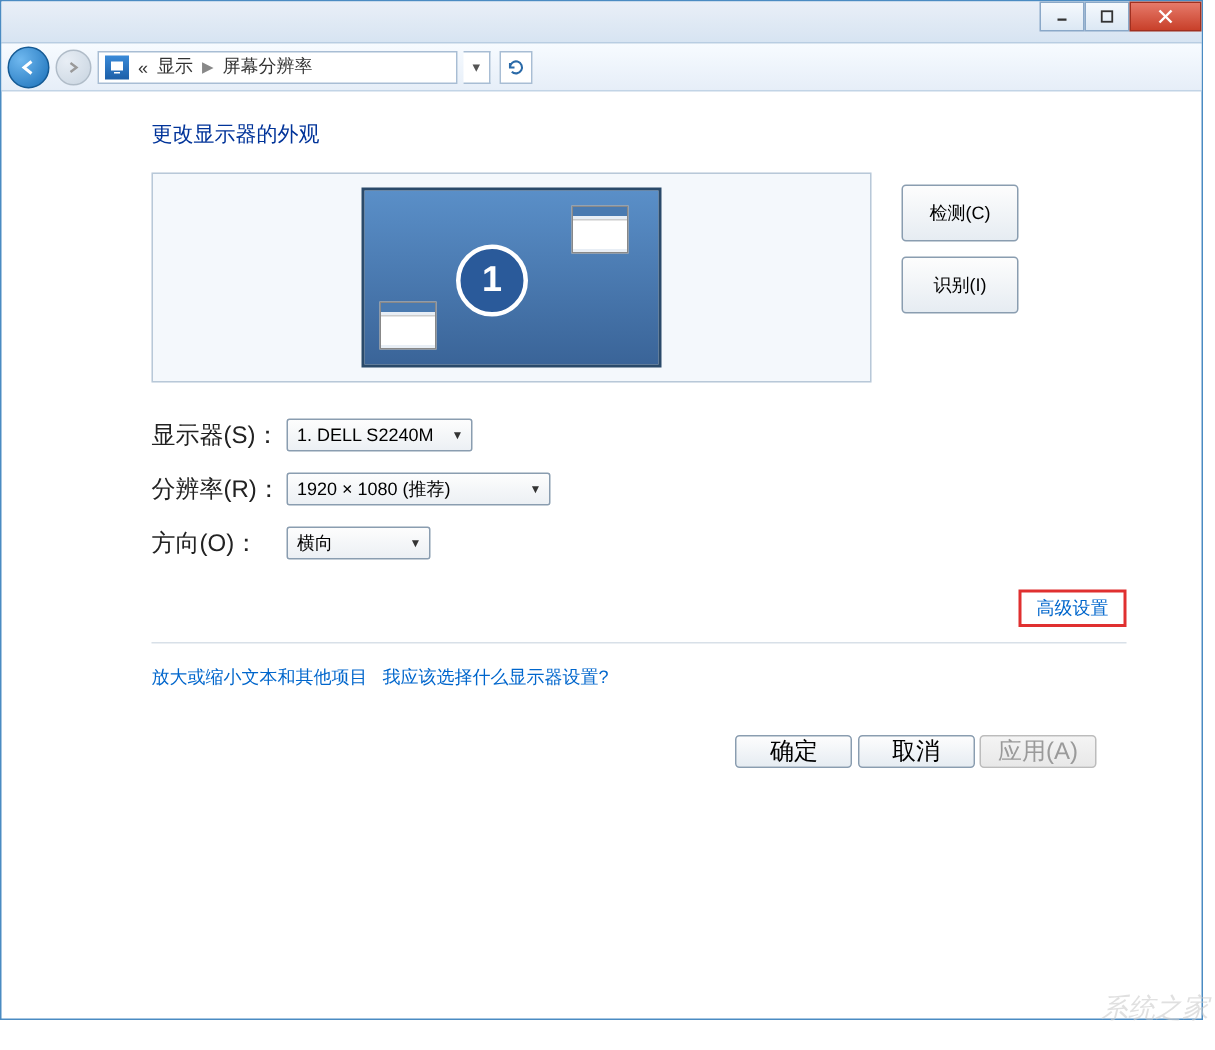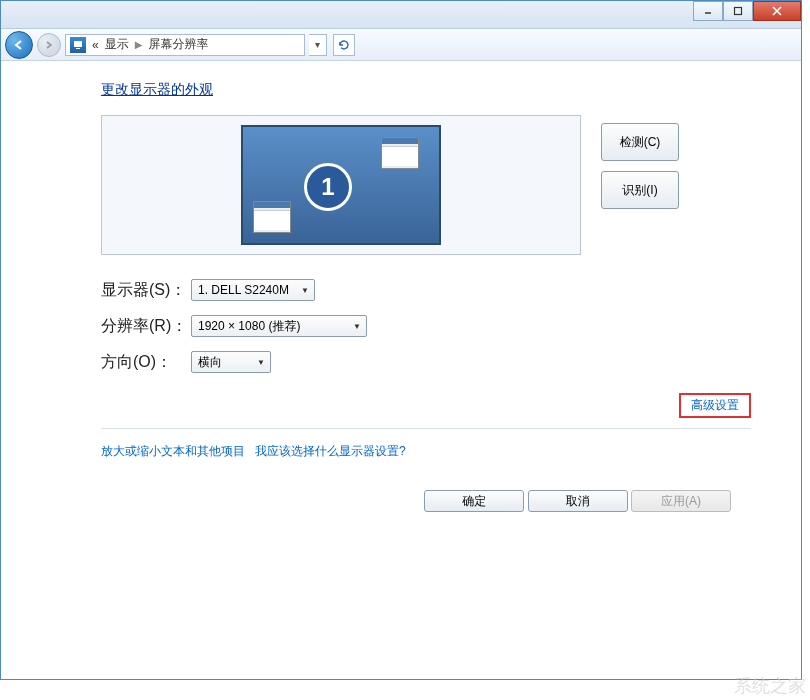--- a/index.html
+++ b/index.html
@@ -19,21 +19,21 @@
 .addr { flex: 0 0 240px; height: 22px; border: 1px solid #a8bdd4; background: #fff; display: flex; align-items: center; padding: 0 4px; gap: 6px; font-size: 12px; color: #333; }
 .addr .icon-m { width: 16px; height: 16px; background: linear-gradient(#3a8ad8, #1c5fa8); display: inline-flex; align-items: center; justify-content: center; color: #fff; font-size: 10px; }
 .addr .sep { color: #888; font-size: 10px; }
 .addr-drop { width: 18px; height: 22px; border: 1px solid #a8bdd4; border-left: none; background: #fff; display: flex; align-items: center; justify-content: center; color: #555; font-size: 10px; }
 .refresh { width: 22px; height: 22px; border: 1px solid #a8bdd4; background: #fff; display: flex; align-items: center; justify-content: center; margin-left: 2px; }
 .search { flex: 1; height: 22px; border: 1px solid #a8bdd4; background: #fff; display: flex; align-items: center; padding: 0 6px; margin-left: 4px; position: relative; }
 .search input { border: none; outline: none; flex: 1; font-size: 12px; color: #888; font-style: italic; background: transparent; }
 .search .mag { color: #3a6ea8; }
 
 .content { padding: 20px 50px 20px 100px; }
-.heading { color: #003399; font-size: 14px; margin-bottom: 16px; text-decoration: underline; }
+.heading { color: #003399; font-size: 14px; margin-bottom: 16px; }
 
 .preview-row { display: flex; gap: 20px; margin-bottom: 24px; }
 .preview-box { width: 480px; height: 140px; border: 1px solid #b8c8d8; background: #f4f8fc; display: flex; align-items: center; justify-content: center; position: relative; }
 .monitor-scene { width: 200px; height: 120px; background: linear-gradient(#5a8fc8, #3a6498); border: 2px solid #2a4a6a; position: relative; }
 .mon-big { position: absolute; left: 45px; top: 20px; width: 80px; height: 80px; display: flex; align-items: center; justify-content: center; }
 .mon-circle { width: 48px; height: 48px; border: 3px solid #fff; border-radius: 50%; background: #2a5a9a; display: flex; align-items: center; justify-content: center; color: #fff; font-size: 24px; font-weight: bold; }
 .mon-small { position: absolute; width: 38px; height: 32px; background: #e8eef5; border: 1px solid #888; }
 .mon-small.top { right: 20px; top: 10px; }
 .mon-small.bot { left: 10px; bottom: 10px; }
 .mon-small .bar { height: 6px; background: #4a7ab0; margin-bottom: 2px; }
@@ -41,35 +41,35 @@
 
 .side-btns { display: flex; flex-direction: column; gap: 10px; padding-top: 8px; }
 .side-btn { width: 78px; height: 38px; border: 1px solid #8a9db0; background: linear-gradient(#fdfdfd, #e6ecf2); font-size: 12px; cursor: pointer; border-radius: 3px; }
 
 .form-row { display: flex; align-items: center; margin-bottom: 14px; }
 .form-label { width: 90px; font-size: 16px; color: #222; }
 .select { height: 22px; border: 1px solid #8a9db0; background: linear-gradient(#fdfdfd, #ecf0f4); font-size: 12px; padding: 0 20px 0 6px; position: relative; display: inline-flex; align-items: center; cursor: pointer; border-radius: 2px; }
 .select .arrow { position: absolute; right: 5px; top: 50%; transform: translateY(-50%); font-size: 8px; color: #333; }
 .select.w140 { width: 124px; }
 .select.w160 { width: 176px; }
-.select.w80 { width: 80px; }
+.select.w80 { width: 96px; }
 
 .adv-row { text-align: right; margin: 20px 0 7px; }
 .adv-link { color: #0066cc; font-size: 12px; text-decoration: none; cursor: pointer; padding: 4px 6px; }
 .adv-highlight { display: inline-block; border: 2px solid #e03030; padding: 2px 4px; }
 
 .divider { border-top: 1px solid #d8e0e8; margin: 10px 0 14px; }
 
 .links { display: flex; flex-direction: row; gap: 10px; }
 .link { color: #0066cc; font-size: 12px; cursor: pointer; }
 .footer-area { margin-top: 30px; text-align: right; padding-right: 20px; }
-.fbtn { width: 100px; height: 22px; border: 1px solid #8a9db0; background: linear-gradient(#fdfdfd, #e6ecf2); font-size: 12px; cursor: pointer; border-radius: 3px; }
+.fbtn { width: 78px; height: 22px; border: 1px solid #8a9db0; background: linear-gradient(#fdfdfd, #e6ecf2); font-size: 16px; cursor: pointer; border-radius: 3px; }
 .fbtn.disabled { color: #9a9a9a; background: linear-gradient(#f4f4f4, #e8e8e8); border-color: #bcbcbc; cursor: default; }
 
-.watermark { position: absolute; right: 4px; bottom: 2px; font-size: 18px; color: #ccc; opacity: 0.6; pointer-events: none; }
+.watermark { position: absolute; right: 4px; bottom: 16px; font-size: 18px; color: #ccc; opacity: 0.6; font-style: italic; pointer-events: none; }
 </style>
 </head>
 <body>
 
 <div class="window">
 
   <div class="titlebar">
     <div class="win-controls">
       <div class="win-btn">
         <svg width="10" height="10">

